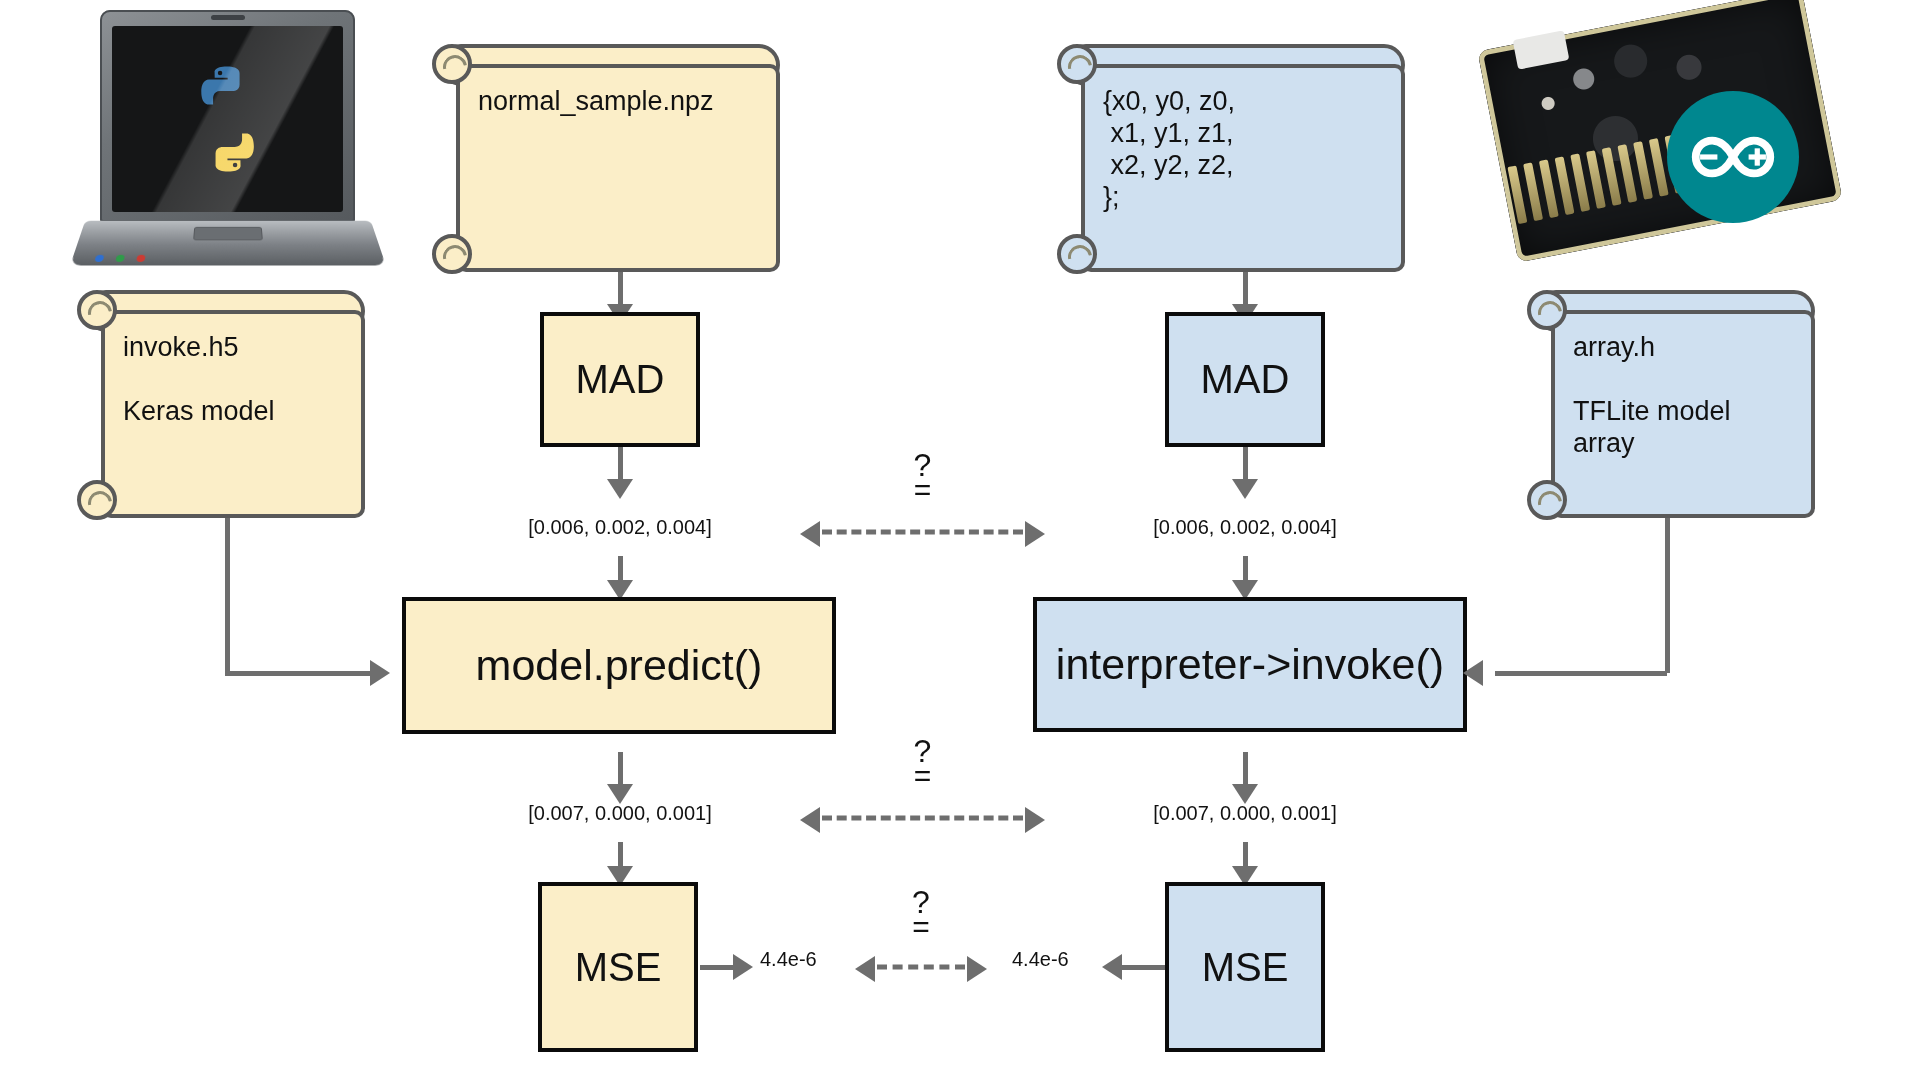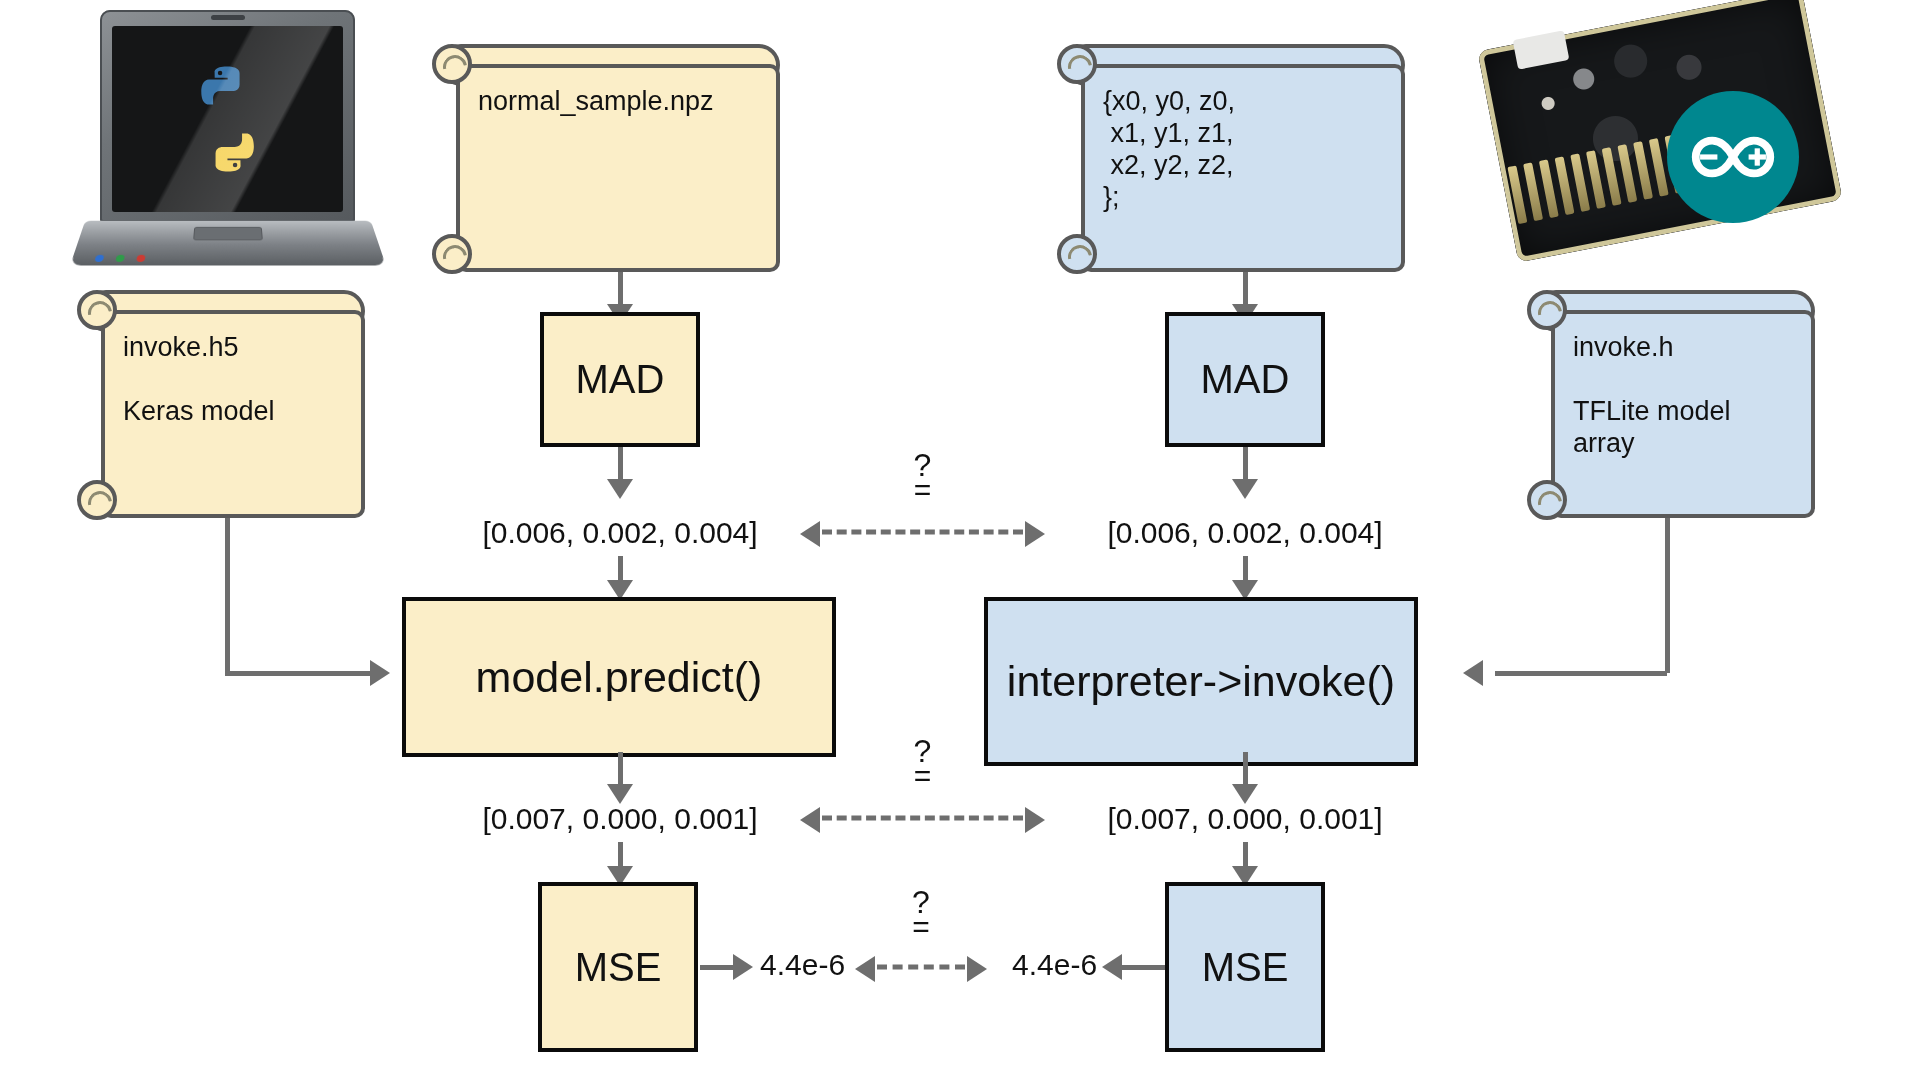--- a/index.html
+++ b/index.html
@@ -58,21 +58,21 @@
     background: #fbeec8;
     display: flex; align-items: center; justify-content: center;
     font-size: 40px; color: #111;
   }
   .box.blue { background: #cfe0f0; }
   .box.wide { font-size: 43px; }
 
   
   .val {
     position: absolute;
-    font-size: 30px; color: #111; white-space: nowrap;
+    font-size: 20px; color: #111; white-space: nowrap;
   }
   .val.c { transform: translateX(-50%); }
 
   
   .ln { position: absolute; background: #6e6e6e; }
   .ln.v { width: 5px; }
   .ln.h { height: 5px; }
   .ah { position: absolute; width: 0; height: 0; }
   .ah.down {
     border-left: 13px solid transparent; border-right: 13px solid transparent;
@@ -264,39 +264,39 @@
  x1, y1, z1,
  x2, y2, z2,
 };</span></div>
   </div>
 
   <div class="note blue" style="left:1525px; top:288px; width:290px; height:230px;">
     <div class="band" style="width:280px;"></div>
     <div class="body"></div>
     <div class="curl tl"></div>
     <div class="curl bl"></div>
-    <div class="txt"><span class="ttl">invoke.h</span><span>
+    <div class="txt"><span class="ttl">array.h</span><span>
 TFLite model
 array</span></div>
   </div>
 
   <div class="ln v" style="left:618px; top:272px; height:40px;"></div>
   <div class="ah down" style="left:607px; top:304px;"></div>
 
   <div class="box" style="left:540px; top:312px; width:160px; height:135px;">MAD</div>
 
   <div class="ln v" style="left:618px; top:447px; height:40px;"></div>
   <div class="ah down" style="left:607px; top:479px;"></div>
 
   <div class="val c" style="left:620px; top:516px;">[0.006, 0.002, 0.004]</div>
 
   <div class="ln v" style="left:618px; top:556px; height:32px;"></div>
   <div class="ah down" style="left:607px; top:580px;"></div>
 
-  <div class="box wide" style="left:402px; top:597px; width:434px; height:160px;">model.predict()</div>
+  <div class="box wide" style="left:402px; top:597px; width:434px; height:137px;">model.predict()</div>
 
   <div class="ln v" style="left:225px; top:518px; height:155px;"></div>
   <div class="ln h" style="left:225px; top:671px; width:147px;"></div>
   <div class="ah right" style="left:370px; top:660px;"></div>
 
   <div class="ln v" style="left:618px; top:752px; height:40px;"></div>
   <div class="ah down" style="left:607px; top:784px;"></div>
 
   <div class="val c" style="left:620px; top:802px;">[0.007, 0.000, 0.001]</div>
 
@@ -315,21 +315,21 @@
   <div class="box blue" style="left:1165px; top:312px; width:160px; height:135px;">MAD</div>
 
   <div class="ln v" style="left:1243px; top:447px; height:40px;"></div>
   <div class="ah down" style="left:1232px; top:479px;"></div>
 
   <div class="val c" style="left:1245px; top:516px;">[0.006, 0.002, 0.004]</div>
 
   <div class="ln v" style="left:1243px; top:556px; height:32px;"></div>
   <div class="ah down" style="left:1232px; top:580px;"></div>
 
-  <div class="box blue wide" style="left:984px; top:597px; width:434px; height:169px;">interpreter-&gt;invoke()</div>
+  <div class="box blue wide" style="left:1033px; top:597px; width:434px; height:135px;">interpreter-&gt;invoke()</div>
 
   <div class="ln v" style="left:1665px; top:518px; height:155px;"></div>
   <div class="ln h" style="left:1495px; top:671px; width:172px;"></div>
   <div class="ah left" style="left:1463px; top:660px;"></div>
 
   <div class="ln v" style="left:1243px; top:752px; height:40px;"></div>
   <div class="ah down" style="left:1232px; top:784px;"></div>
 
   <div class="val c" style="left:1245px; top:802px;">[0.007, 0.000, 0.001]</div>
 

